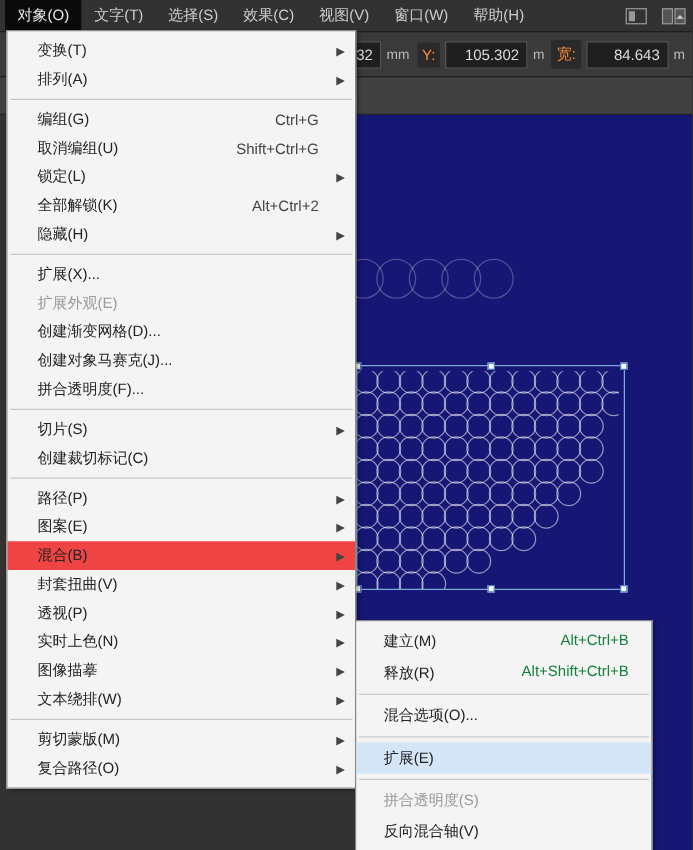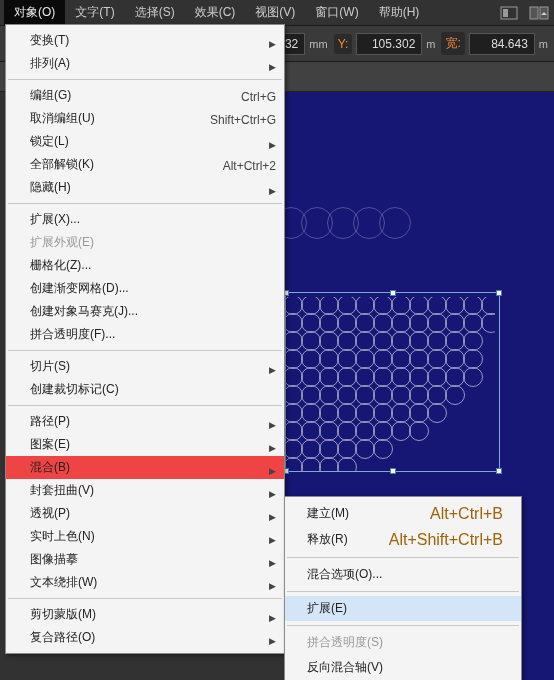--- a/index.html
+++ b/index.html
@@ -22,32 +22,32 @@
 .sel .h{position:absolute;width:6px;height:6px;background:#fff;border:1px solid #4a7cc0}
 .sel .h.tl{left:-3px;top:-3px}.sel .h.tr{right:-3px;top:-3px}
 .sel .h.bl{left:-3px;bottom:-3px}.sel .h.br{right:-3px;bottom:-3px}
 .sel .h.tm{left:50%;top:-3px;margin-left:-3px}.sel .h.bm{left:50%;bottom:-3px;margin-left:-3px}
 .circles{position:absolute;left:0;top:205px;width:210px;height:175px;overflow:hidden}
 .circles .c{position:absolute;border:1px solid rgba(255,255,255,0.55);border-radius:50%}
 .bigcircles{position:absolute;left:0;top:115px}
 .bigcircles .bc{position:absolute;border:1px solid rgba(255,255,255,0.25);border-radius:50%}
 .dropdown{position:absolute;left:5px;top:24px;width:280px;background:#f4f4f4;border:1px solid #8a8a8a;box-shadow:2px 2px 4px rgba(0,0,0,0.4);padding:4px 0;z-index:10}
 .dropdown .sep{height:1px;background:#c8c8c8;margin:4px 2px}
-.dropdown .row{display:flex;align-items:flex-end;padding:3px 8px 3px 24px;color:#222;position:relative;cursor:default}
+.dropdown .row{display:flex;align-items:center;padding:3px 29px 3px 24px;color:#222;position:relative;cursor:default}
 .dropdown .row.hl{background:#ef4444}
 .dropdown .row.dis{color:#999}
 .dropdown .row .txt{flex:1}
 .dropdown .row .sc{color:#444;font-size:12px}
 .dropdown .row.sub::after{content:"▶";position:absolute;right:8px;font-size:9px;color:#444}
 .submenu{position:absolute;left:284px;top:496px;width:238px;background:#f4f4f4;border:1px solid #8a8a8a;box-shadow:2px 2px 4px rgba(0,0,0,0.4);padding:4px 0;z-index:11}
 .submenu .row{display:flex;align-items:flex-start;padding:4px 18px 4px 22px;color:#222;cursor:default}
 .submenu .row.hl{background:#d4e5f7}
 .submenu .row.dis{color:#999}
 .submenu .row .txt{flex:1}
-.submenu .row .sc{color:#a16207;font-size:16px}
+.submenu .row .sc{color:#15803d;font-size:12px}
 .submenu .sep{height:1px;background:#c8c8c8;margin:4px 2px}
 </style>
 </head>
 <body>
 
 <div class="menubar">
   <div class="mitem active">对象(O)</div>
   <div class="mitem">文字(T)</div>
   <div class="mitem">选择(S)</div>
   <div class="mitem">效果(C)</div>
@@ -234,23 +234,20 @@
       <span class="txt">隐藏(H)</span>
     </div>
   <div class="sep"></div>
   <div class="row">
       <span class="txt">扩展(X)...</span>
     </div>
   <div class="row dis">
       <span class="txt">扩展外观(E)</span>
     </div>
   <div class="row">
-      <span class="txt">栅格化(Z)...</span>
-    </div>
-  <div class="row">
       <span class="txt">创建渐变网格(D)...</span>
     </div>
   <div class="row">
       <span class="txt">创建对象马赛克(J)...</span>
     </div>
   <div class="row">
       <span class="txt">拼合透明度(F)...</span>
     </div>
   <div class="sep"></div>
   <div class="row sub">

